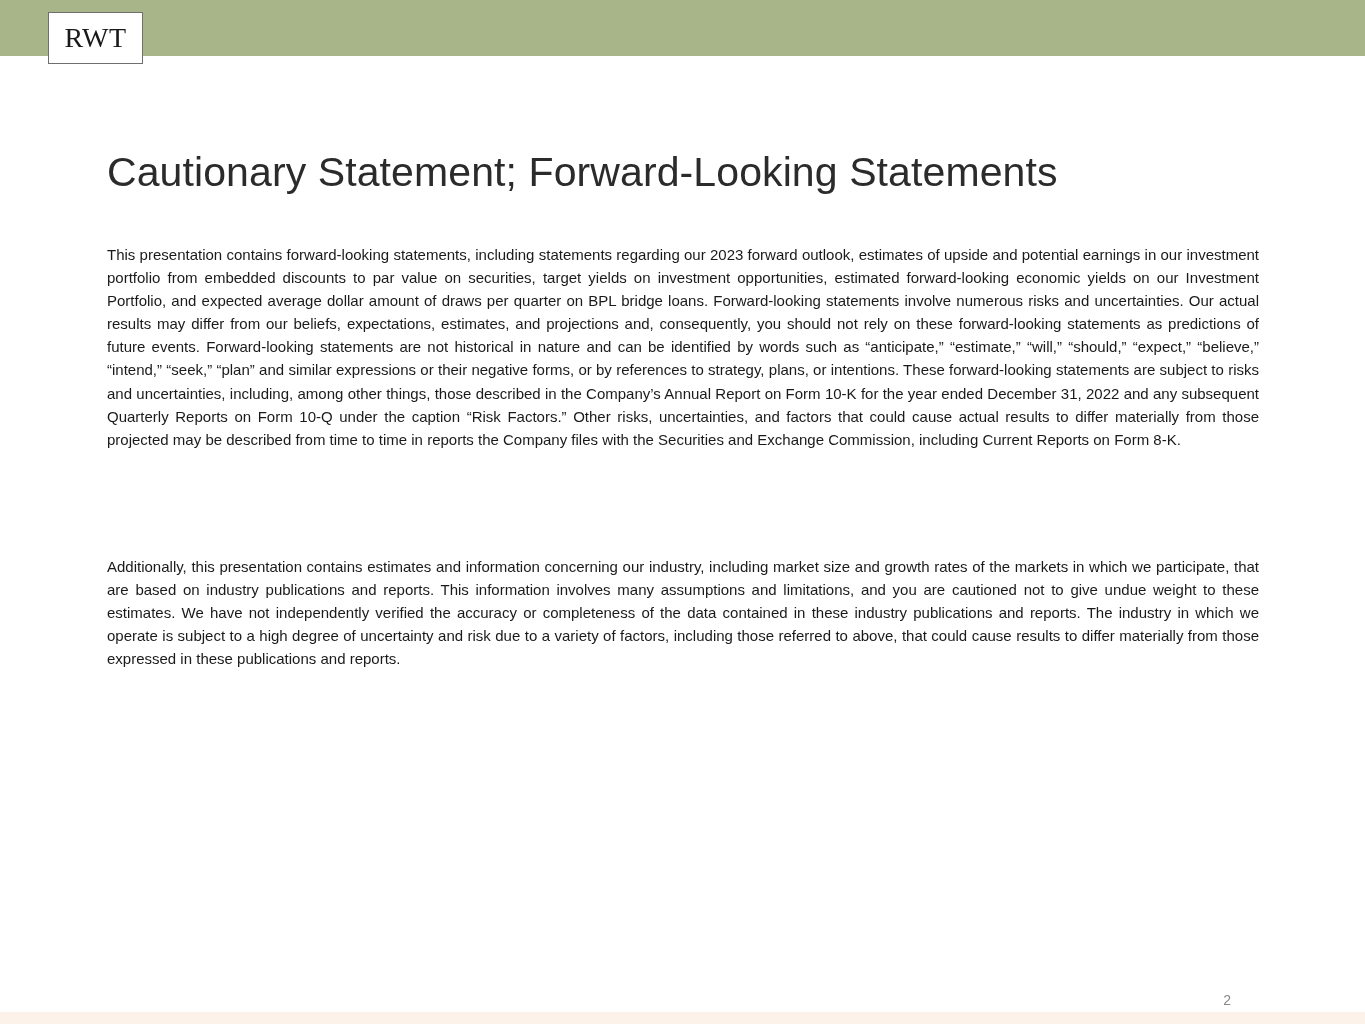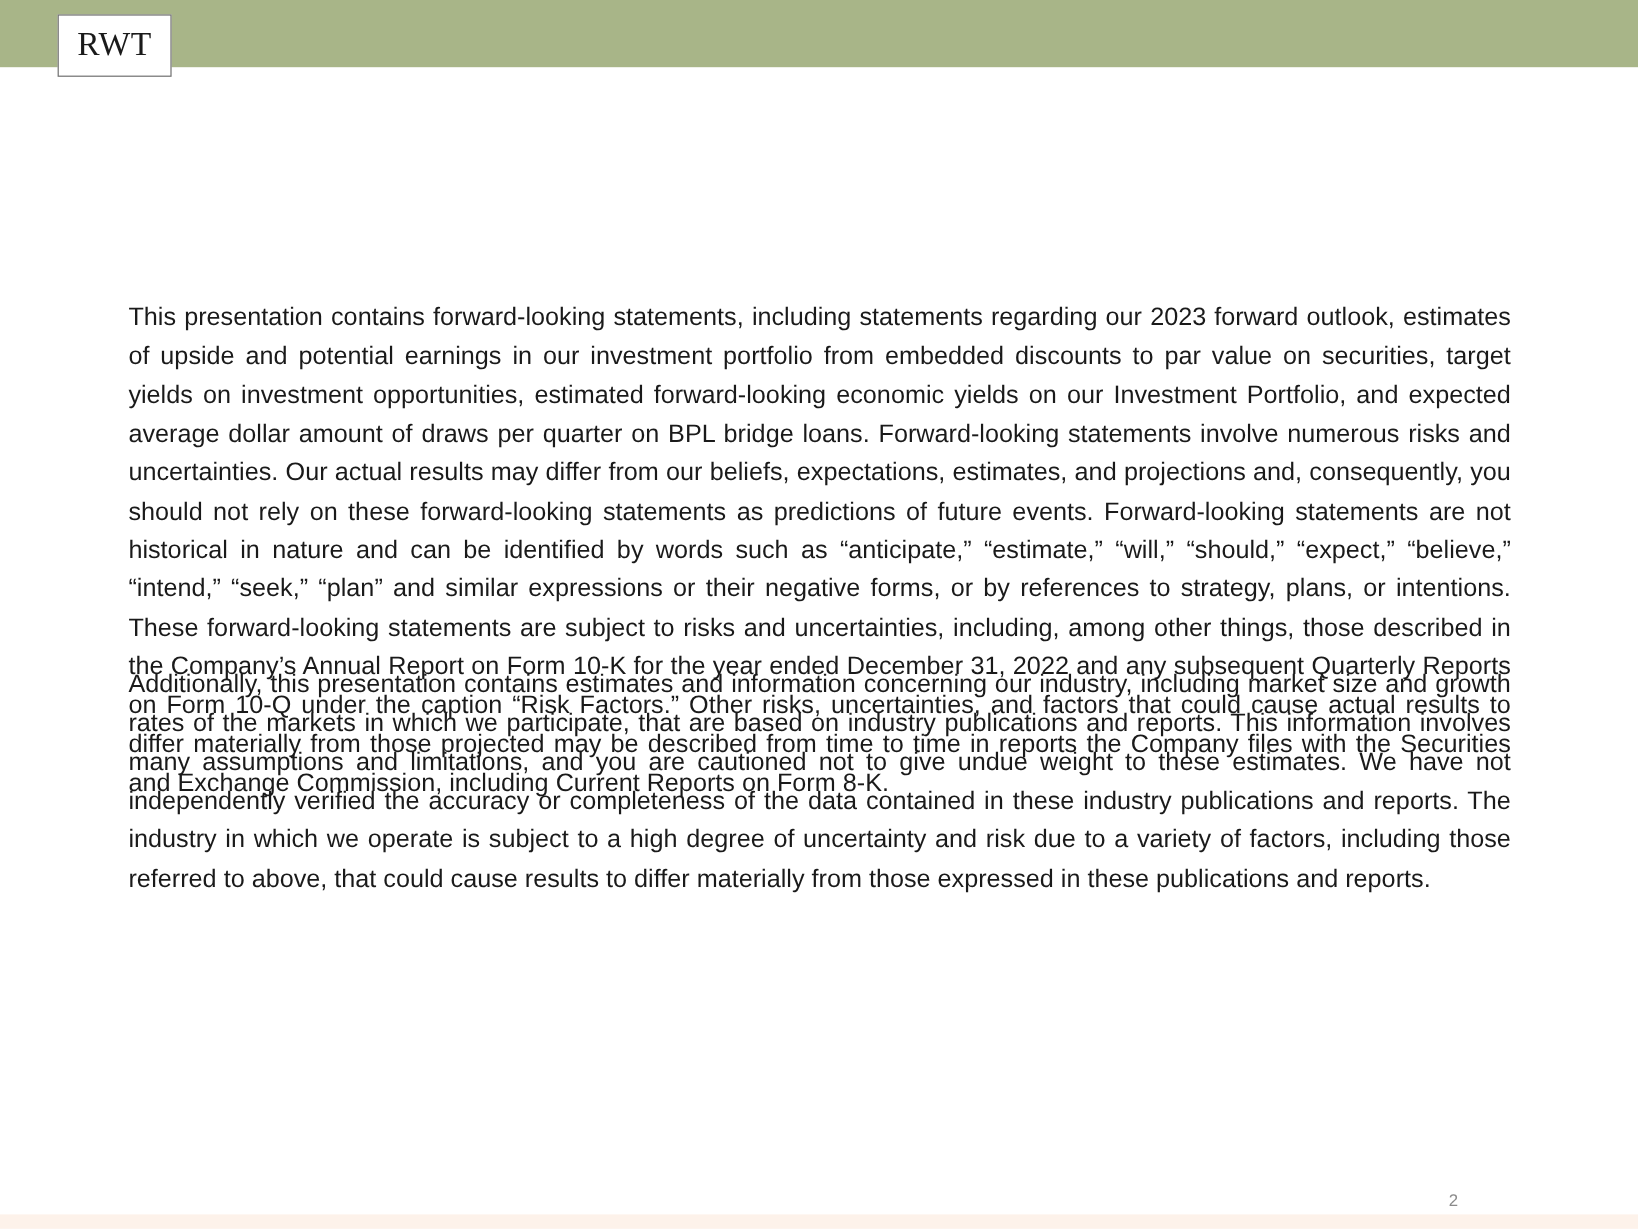--- a/index.html
+++ b/index.html
@@ -11,20 +11,21 @@
     height: 1024px;
     background: #ffffff;
     font-family: "Liberation Sans", sans-serif;
     overflow: hidden;
   }
   .slide {
     position: relative;
     width: 1239px;
     height: 1024px;
     background: #ffffff;
+    padding-left: 16px;
   }
   .top-band {
     position: absolute;
     top: 0;
     left: 0;
     width: 1365px;
     height: 56px;
     background: #a8b588;
   }
   .logo-box {
@@ -54,21 +55,21 @@
     font-size: 41px;
     font-weight: normal;
     color: #2b2b2b;
     letter-spacing: 0.1px;
     line-height: 1.15;
   }
   .body-block {
     position: absolute;
     left: 107px;
     width: 1152px;
-    font-size: 21px;
+    font-size: 15px;
     color: #1a1a1a;
     text-align: justify;
     line-height: 1.54;
   }
   .para-1 { top: 228px; }
   .para-2 { top: 535px; margin-top: 20px; }
   .page-number {
     position: absolute;
     right: 24px;
     bottom: 16px;
@@ -88,20 +89,21 @@
 <body>
 
 <div class="slide">
 
   <div class="top-band"></div>
 
   <div class="logo-box">
     <span class="logo-text">RWT</span>
   </div>
 
+  <h1 class="title">Cautionary Statement; Forward-Looking Statements</h1>
 
   <p class="body-block para-1">This presentation contains forward-looking statements, including statements regarding our 2023 forward outlook, estimates of upside and potential earnings in our investment portfolio from embedded discounts to par value on securities, target yields on investment opportunities, estimated forward-looking economic yields on our Investment Portfolio, and expected average dollar amount of draws per quarter on BPL bridge loans. Forward-looking statements involve numerous risks and uncertainties. Our actual results may differ from our beliefs, expectations, estimates, and projections and, consequently, you should not rely on these forward-looking statements as predictions of future events. Forward-looking statements are not historical in nature and can be identified by words such as “anticipate,” “estimate,” “will,” “should,” “expect,” “believe,” “intend,” “seek,” “plan” and similar expressions or their negative forms, or by references to strategy, plans, or intentions. These forward-looking statements are subject to risks and uncertainties, including, among other things, those described in the Company’s Annual Report on Form 10-K for the year ended December 31, 2022 and any subsequent Quarterly Reports on Form 10-Q under the caption “Risk Factors.” Other risks, uncertainties, and factors that could cause actual results to differ materially from those projected may be described from time to time in reports the Company files with the Securities and Exchange Commission, including Current Reports on Form 8-K.</p>
 
   <p class="body-block para-2">Additionally, this presentation contains estimates and information concerning our industry, including market size and growth rates of the markets in which we participate, that are based on industry publications and reports. This information involves many assumptions and limitations, and you are cautioned not to give undue weight to these estimates. We have not independently verified the accuracy or completeness of the data contained in these industry publications and reports. The industry in which we operate is subject to a high degree of uncertainty and risk due to a variety of factors, including those referred to above, that could cause results to differ materially from those expressed in these publications and reports.</p>
 
   <div class="page-number">2</div>
 
   <div class="bottom-band"></div>
 
 </div>

